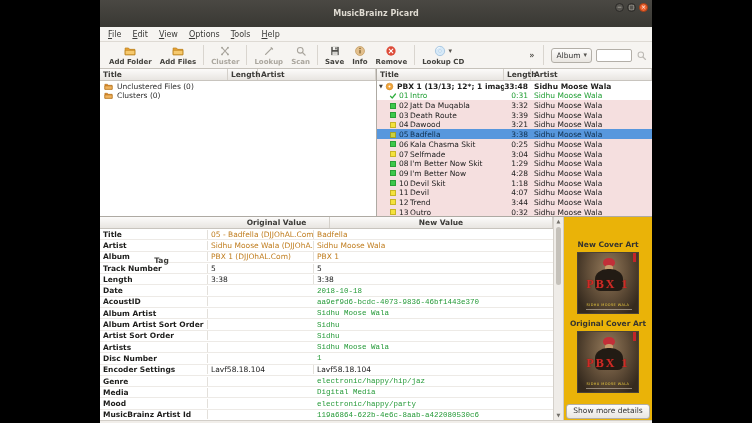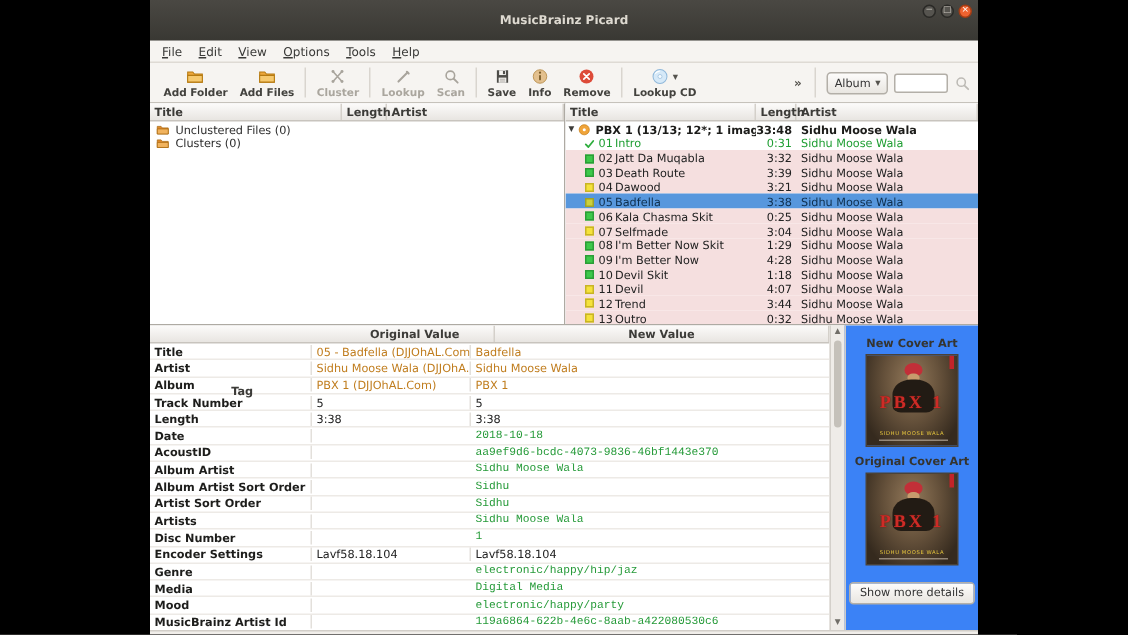--- a/index.html
+++ b/index.html
@@ -81,21 +81,21 @@
   .mh-cell.tag{width:124px;margin-top:43px;}.mh-cell.orig{width:106px;}.mh-cell.new{flex:1;}
   .st-changed .m-orig,.st-changed .m-new{color:#c07d1e;}
   .st-new .m-new{color:#259a38;font-family:Liberation Mono, monospace;}
   .st-same .m-orig,.st-same .m-new{color:#222;}
 
   .meta-scroll{width:9px;flex:none;background:#efece8;border-left:1px solid #d4d0ca;display:flex;flex-direction:column;align-items:center;}
   .ms-arrow{font-size:5px;color:#716e68;height:9px;line-height:9px;}
   .ms-thumb{width:5px;height:58px;background:#c5c1ba;border-radius:3px;margin-top:1px;}
   .ms-spacer{flex:1;}
 
-  .cover-panel{flex:1;background:#3b82f6;border-left:1px solid #cfcbc5;text-align:center;padding-top:7px;box-sizing:border-box;}
+  .cover-panel{flex:1;background:#eab308;border-left:1px solid #cfcbc5;text-align:center;padding-top:23px;box-sizing:border-box;}
   .cover-label{font-size:7.5px;font-weight:bold;color:#35342f;margin-bottom:3px;}
   .cover-thumb{width:62px;height:62px;margin:0 auto 5px auto;position:relative;border:1px solid #4a4238;box-sizing:border-box;
                background:radial-gradient(ellipse at 50% 28%,#93795a 0%,#64503a 45%,#352a1e 85%);overflow:hidden;}
   .cov-turban{position:absolute;left:25px;top:5px;width:12px;height:9px;border-radius:50% 50% 45% 45%;background:#c22f38;}
   .cov-face{position:absolute;left:27px;top:12px;width:8px;height:6px;border-radius:45%;background:#c79b6d;}
   .cov-body{position:absolute;left:17px;top:16px;width:28px;height:22px;border-radius:45% 45% 20% 20%;background:#221b14;}
   .cov-title{position:absolute;left:0;top:24px;width:100%;text-align:center;font-family:"Liberation Serif","DejaVu Serif",serif;
              font-weight:bold;font-size:12px;letter-spacing:2px;color:#ce2b26;text-shadow:0 0 1px #6e1812;}
   .cov-artist{position:absolute;left:0;bottom:6px;width:100%;text-align:center;font-size:3.5px;letter-spacing:.4px;color:#e6c63d;}
   .cov-line{position:absolute;left:8px;bottom:3px;width:46px;height:1.5px;background:#b9ad9c;opacity:.7;}

